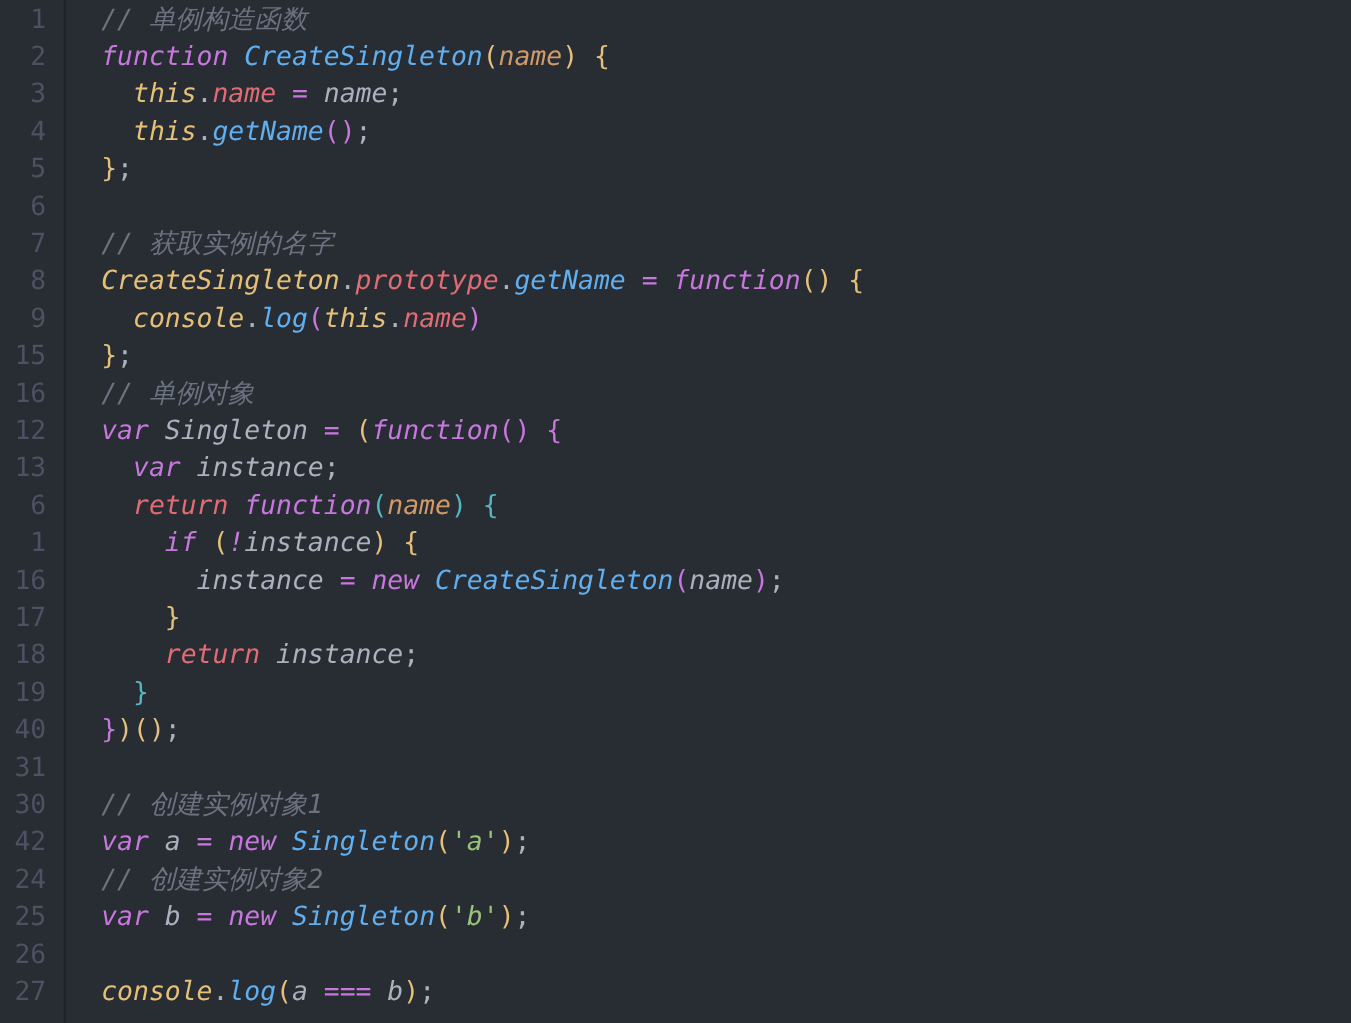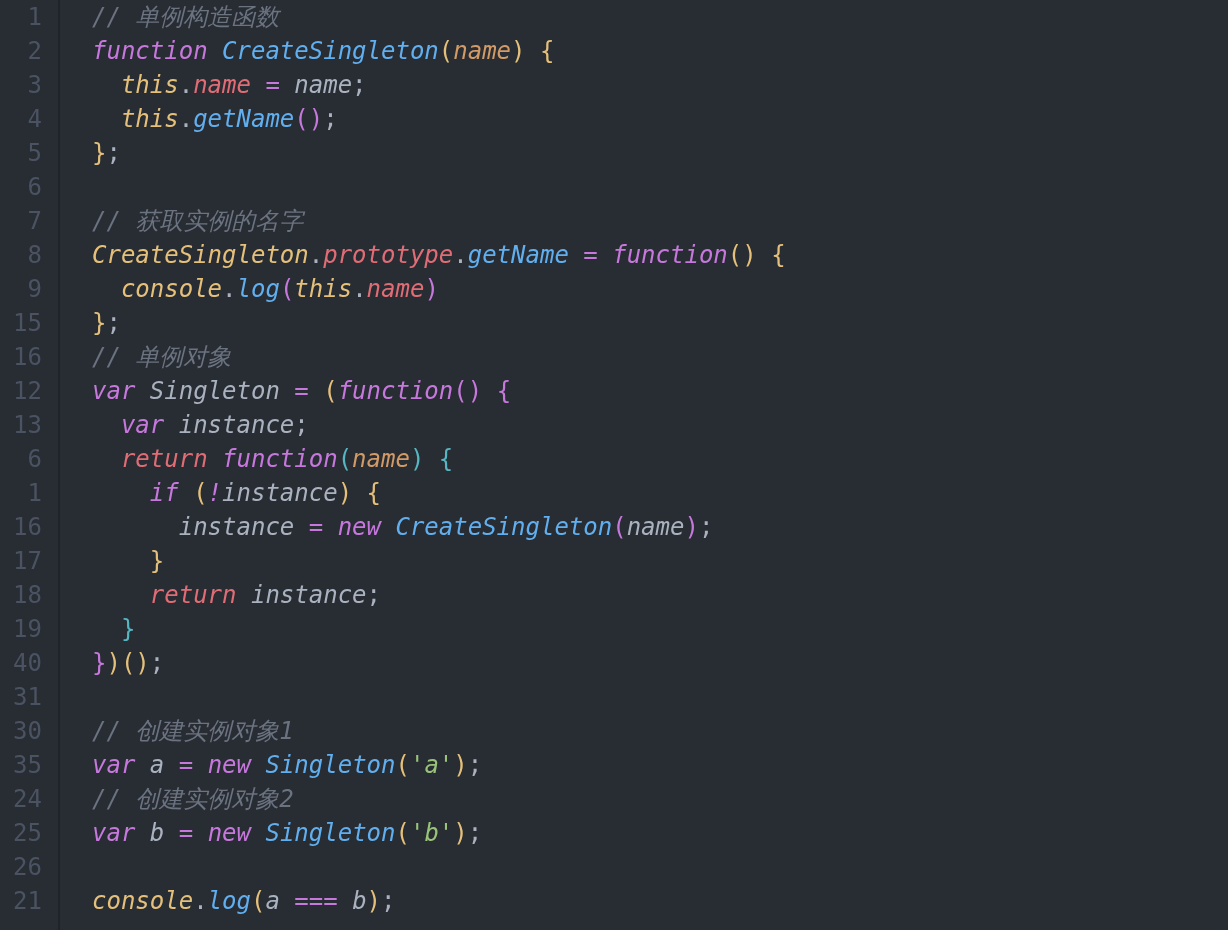--- a/index.html
+++ b/index.html
@@ -101,25 +101,25 @@
       <div class="ln">13</div>
       <div class="ln">6</div>
       <div class="ln">1</div>
       <div class="ln">16</div>
       <div class="ln">17</div>
       <div class="ln">18</div>
       <div class="ln">19</div>
       <div class="ln">40</div>
       <div class="ln">31</div>
       <div class="ln">30</div>
-      <div class="ln">35</div>
+      <div class="ln">42</div>
       <div class="ln">24</div>
       <div class="ln">25</div>
       <div class="ln">26</div>
-      <div class="ln">21</div>
+      <div class="ln">27</div>
     </div>
   <div class="codecol">
     <div class="active-line" style="top: 0px;"></div>
     <pre class="code"><span><span class="tok-cm">// 单例构造函数</span></span>
 <span><span class="tok-kw">function</span><span class="tok-pn"> </span><span class="tok-fn">CreateSingleton</span><span class="tok-pny">(</span><span class="tok-prm">name</span><span class="tok-pny">)</span><span class="tok-pn"> </span><span class="tok-pny">{</span></span>
 <span><span class="tok-pn">  </span><span class="tok-this">this</span><span class="tok-pn">.</span><span class="tok-prop">name</span><span class="tok-pn"> </span><span class="tok-op">=</span><span class="tok-pn"> </span><span class="tok-id">name</span><span class="tok-pn">;</span></span>
 <span><span class="tok-pn">  </span><span class="tok-this">this</span><span class="tok-pn">.</span><span class="tok-fn">getName</span><span class="tok-pnp">(</span><span class="tok-pnp">)</span><span class="tok-pn">;</span></span>
 <span><span class="tok-pny">}</span><span class="tok-pn">;</span></span>
 <span></span>
 <span><span class="tok-cm">// 获取实例的名字</span></span>

